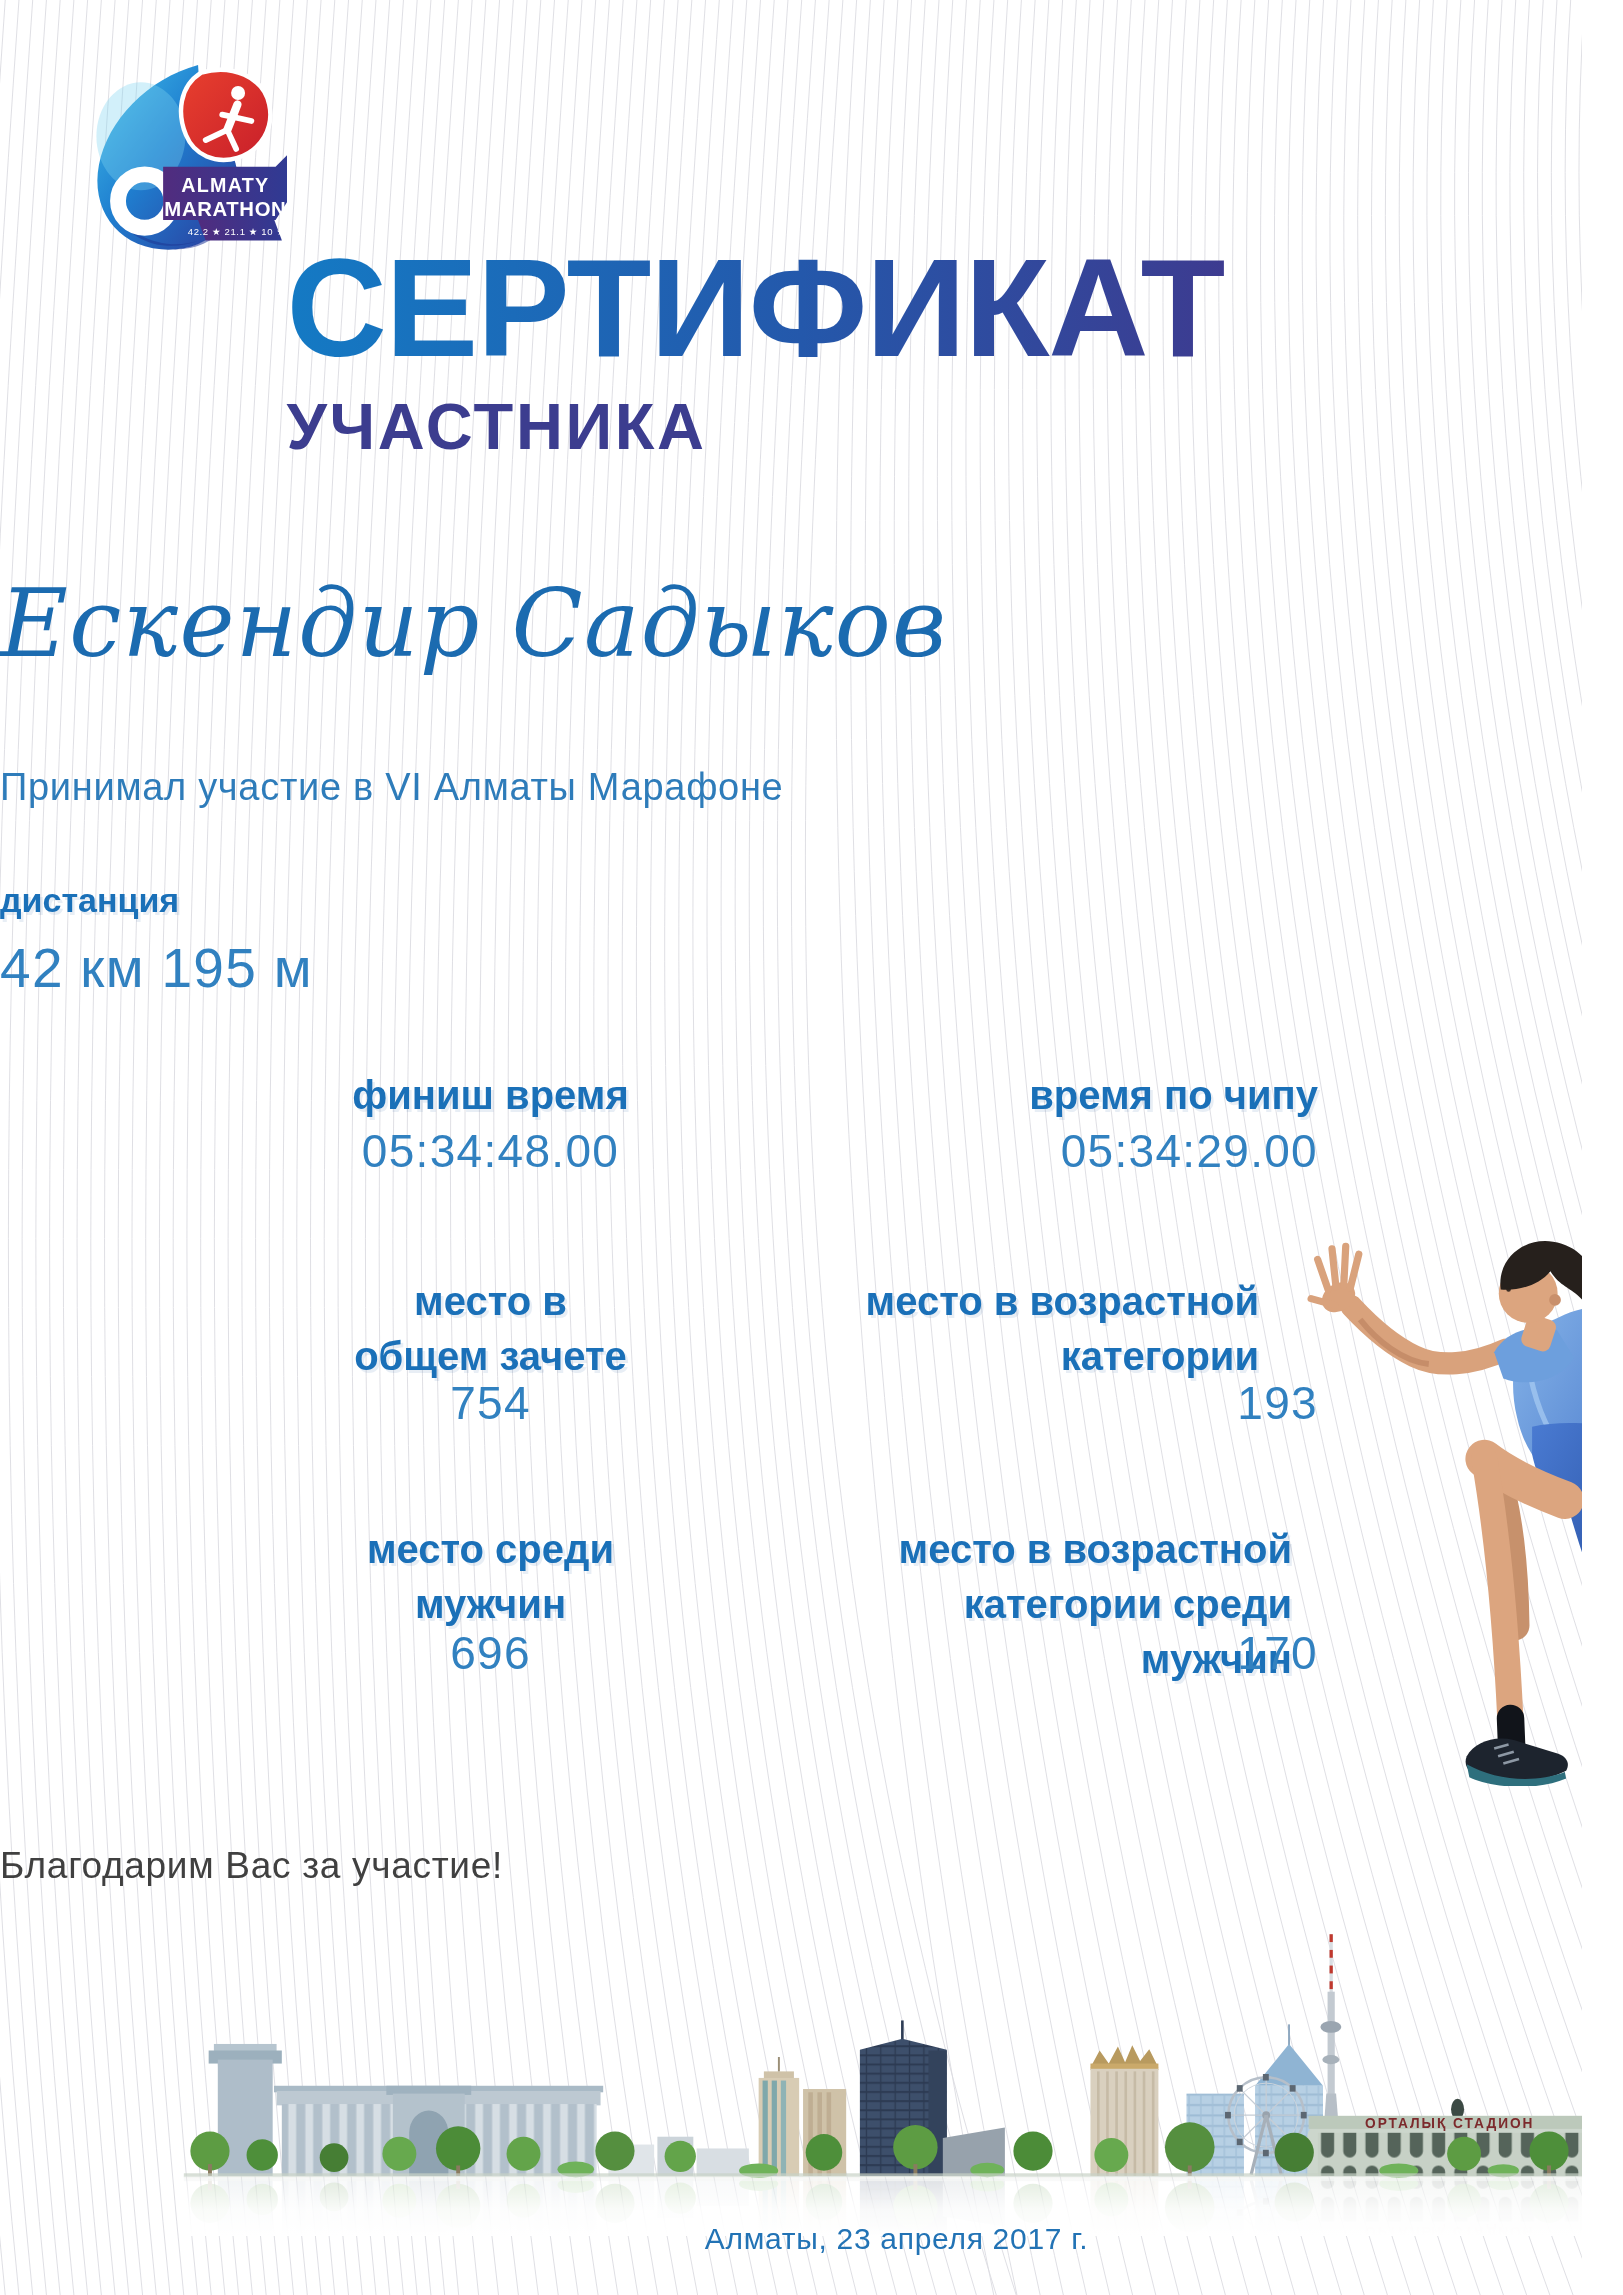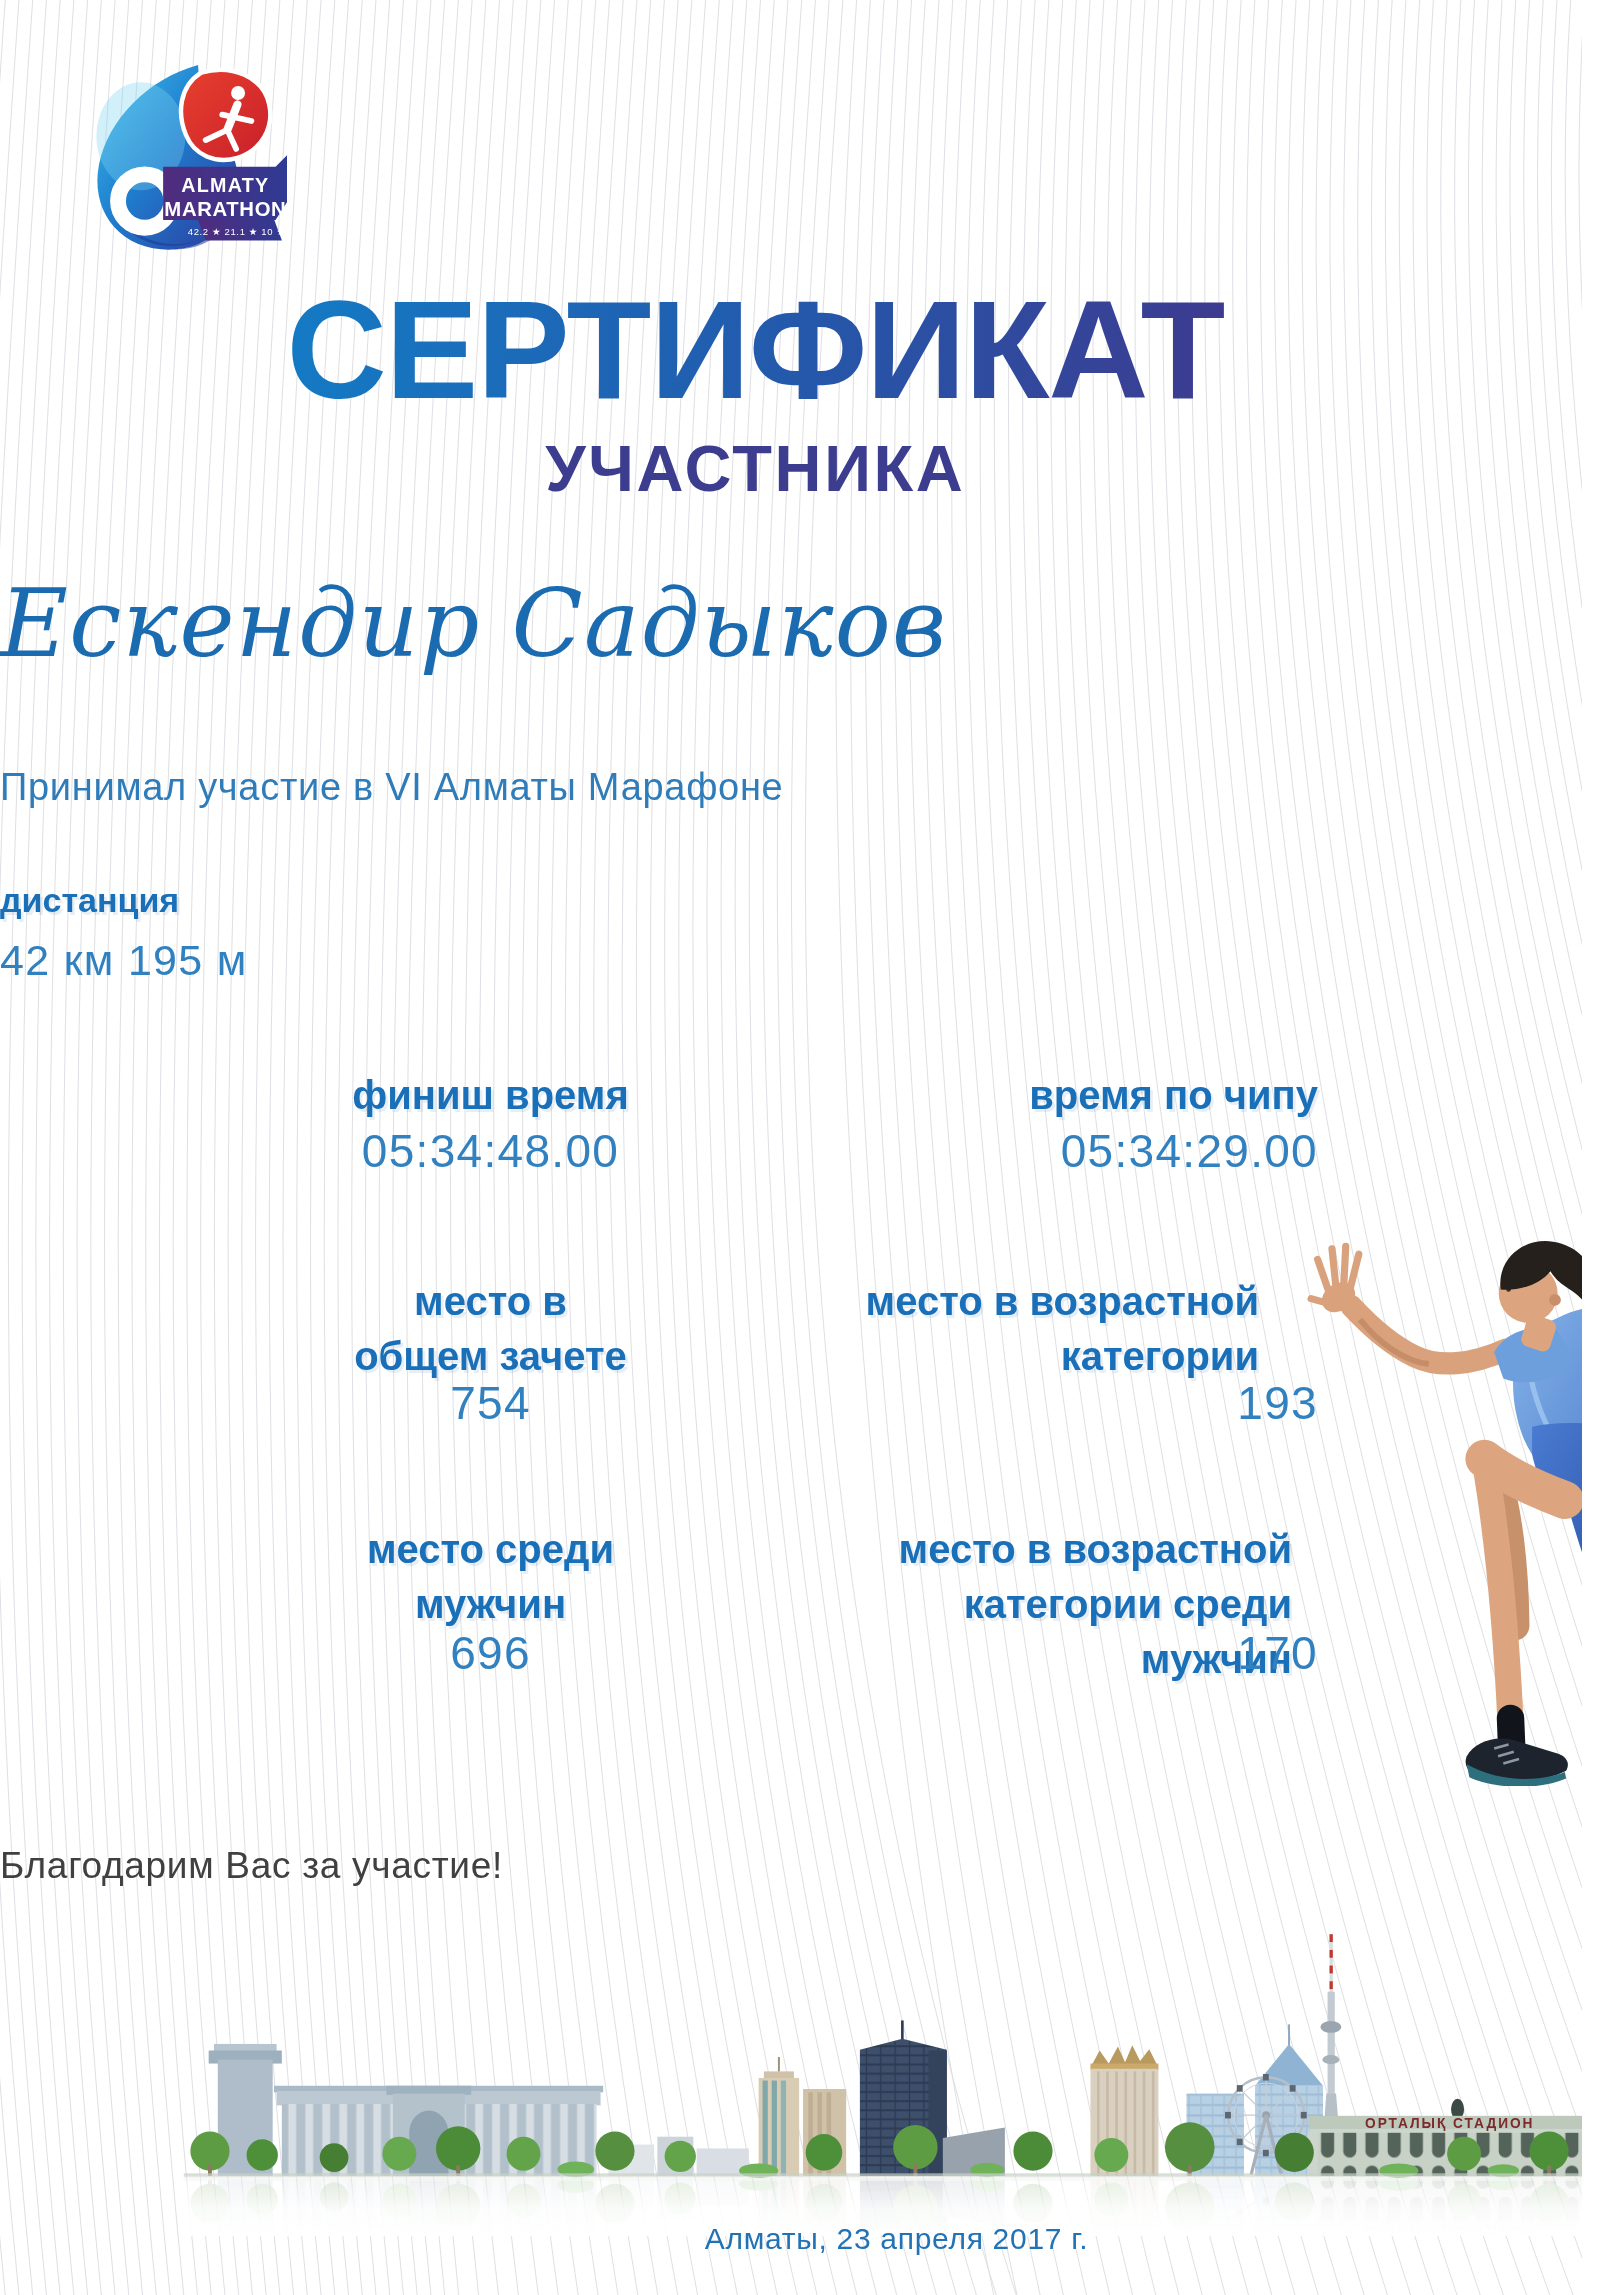--- a/index.html
+++ b/index.html
@@ -2,30 +2,30 @@
 <html style="font-size:10.5px"><head>
 <meta charset="utf-8">
 <style>
   html,body{margin:0;padding:0;}
   body{width:1623px;height:2295px;background:#fff;}
   .page{position:relative;width:1582px;height:2295px;background:#ffffff;overflow:hidden;
         font-family:"Liberation Sans",sans-serif;}
   #guilloche{position:absolute;inset:0;z-index:0;}
   .layer{position:absolute;z-index:2;}
   .logo{left:71px;top:60px;width:216px;height:197px;}
-  .titleblock{right:358px;top:238px;text-align:center;margin-top:42px;}
+  .titleblock{right:358px;top:238px;text-align:left;}
   .cert-title{font-size:139px;font-weight:bold;line-height:1;letter-spacing:-1.3px;
      background:linear-gradient(90deg,#147ac4 0%,#2458ab 55%,#3d3b90 100%);
      -webkit-background-clip:text;background-clip:text;color:#2b51a5;-webkit-text-fill-color:transparent;}
   .cert-subtitle{margin-top:17px;font-size:65px;font-weight:bold;letter-spacing:2.6px;color:#3c3d8f;line-height:1;}
   .centered{left:0;width:1623px;text-align:left;}
   .name{top:570px;font-family:"DejaVu Serif",serif;font-style:italic;font-size:93px;color:#1b6bb0;letter-spacing:1.3px;}
   .participation{top:766px;font-size:38px;color:#2e7cba;letter-spacing:0.7px;}
   .dist-label{top:881px;font-size:34px;font-weight:bold;color:#1a70b8;text-shadow:2.6px 2.6px 0 rgba(30,90,160,.10);}
-  .dist-value{top:936px;font-size:43px;color:#3181c0;letter-spacing:1.3px;}
+  .dist-value{top:936px;font-size:55px;color:#3181c0;letter-spacing:1.3px;}
   .cell{position:absolute;z-index:2;text-align:center;}
   .col-l{left:268px;width:445px;}
   .col-r{left:795px;width:523px;text-align:right;}
   .stat-label{font-size:40px;font-weight:bold;color:#1a70b8;line-height:1.38;text-shadow:2.6px 2.6px 0 rgba(30,90,160,.10);}
   .stat-value{font-size:46px;color:#3181c0;letter-spacing:1.3px;}
   .r1l{top:1068px;} .r1v{top:1124px;}
   .r2l{top:1274px;} .r2v{top:1376px;}
   .r3l{top:1522px;} .r3v{top:1626px;}
   .thanks{top:1845px;font-size:37px;color:#404040;letter-spacing:0.7px;}
   .skyline{left:183px;top:1929px;width:1440px;height:307px;z-index:1;}

